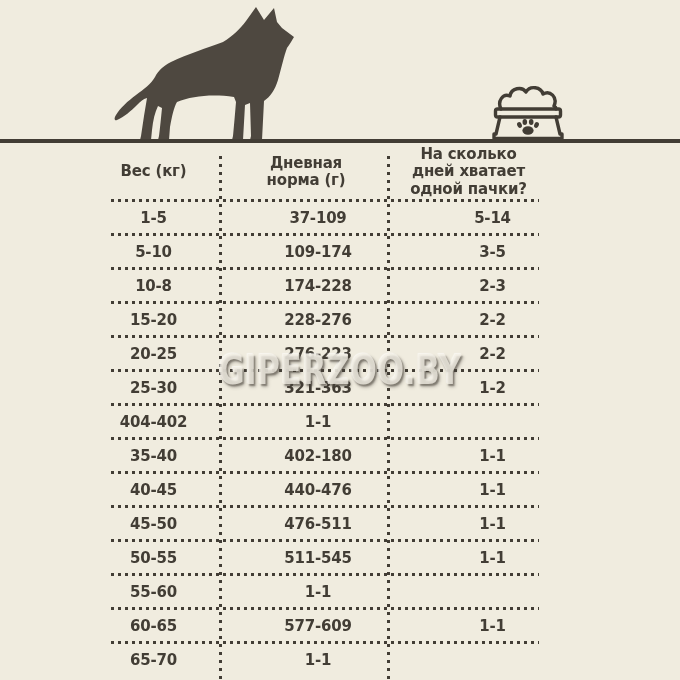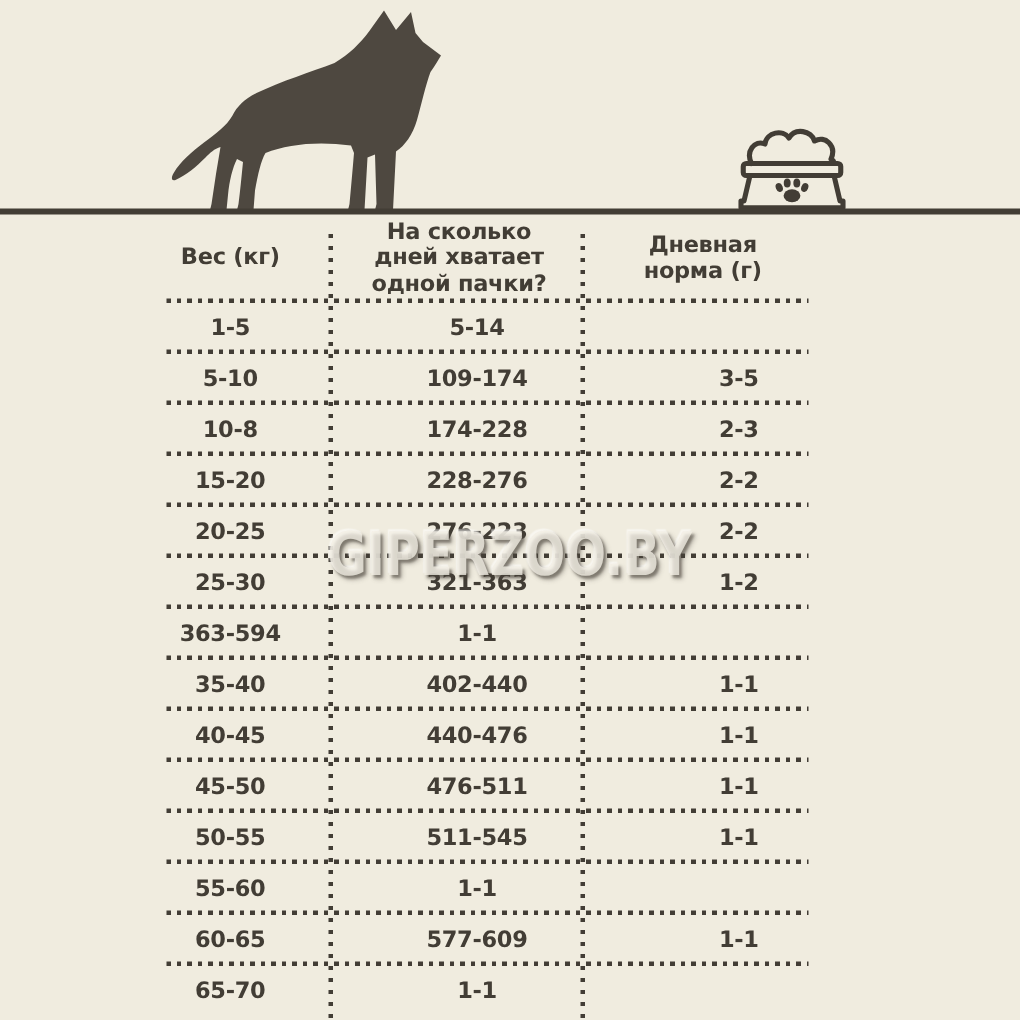--- a/index.html
+++ b/index.html
@@ -109,27 +109,28 @@
       <ellipse cx="45.2" cy="40" rx="2.3" ry="3"></ellipse>
       <ellipse cx="50.5" cy="43" rx="2.3" ry="3" transform="rotate(22 50.5 43)"></ellipse>
     </g>
   </svg>
 
   <div class="ground"></div>
 
   <div class="table">
     <div class="thead">
       <div class="th th-1">Вес (кг)</div>
+      <div class="th th-2">Дневная норма (г)</div>
       <div class="th th-3">На сколько дней хватает одной пачки?</div>
-      <div class="th th-2">Дневная норма (г)</div>
     </div>
     <div>
         <div class="trow">
           <i class="sep"></i>
           <div class="cell">1-5</div>
+          <div class="cell">37-109</div>
           <div class="cell">5-14</div>
         </div>
         <div class="trow">
           <i class="sep"></i>
           <div class="cell">5-10</div>
           <div class="cell">109-174</div>
           <div class="cell">3-5</div>
         </div>
         <div class="trow">
           <i class="sep"></i>
@@ -150,27 +151,27 @@
           <div class="cell">2-2</div>
         </div>
         <div class="trow">
           <i class="sep"></i>
           <div class="cell">25-30</div>
           <div class="cell">321-363</div>
           <div class="cell">1-2</div>
         </div>
         <div class="trow">
           <i class="sep"></i>
-          <div class="cell">363-594</div>
+          <div class="cell">404-402</div>
           <div class="cell">1-1</div>
         </div>
         <div class="trow">
           <i class="sep"></i>
           <div class="cell">35-40</div>
-          <div class="cell">402-440</div>
+          <div class="cell">402-180</div>
           <div class="cell">1-1</div>
         </div>
         <div class="trow">
           <i class="sep"></i>
           <div class="cell">40-45</div>
           <div class="cell">440-476</div>
           <div class="cell">1-1</div>
         </div>
         <div class="trow">
           <i class="sep"></i>

